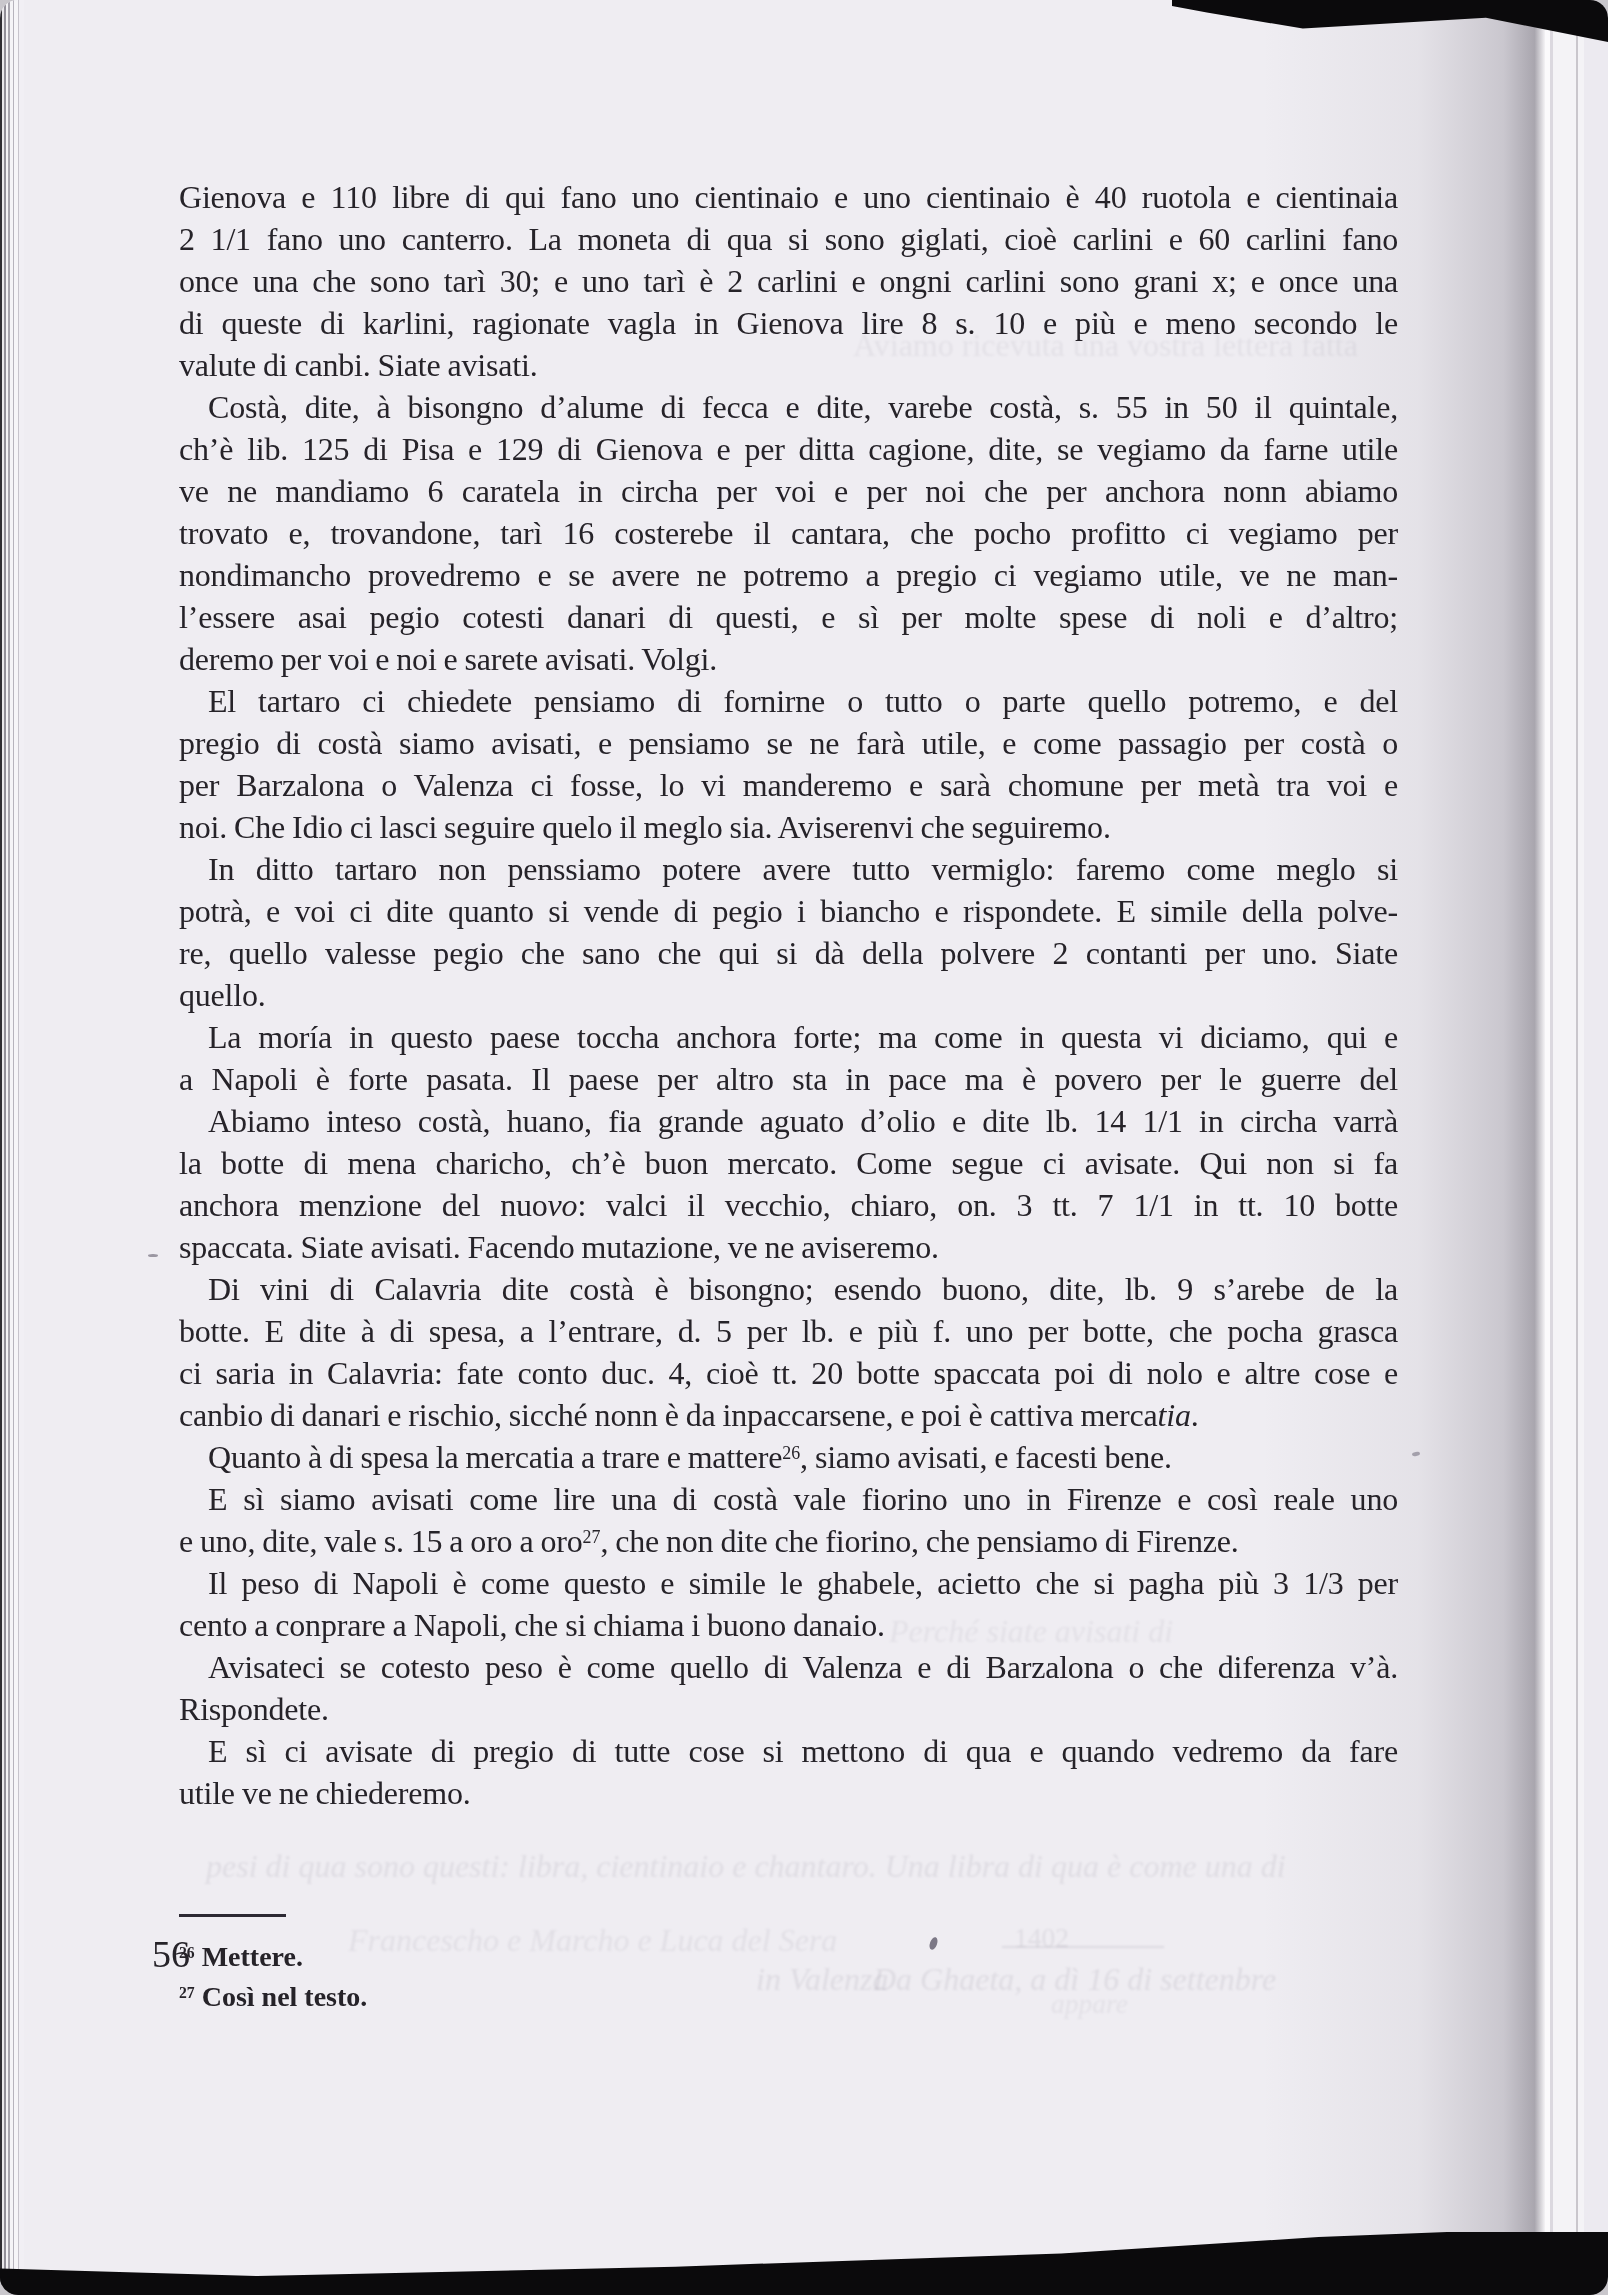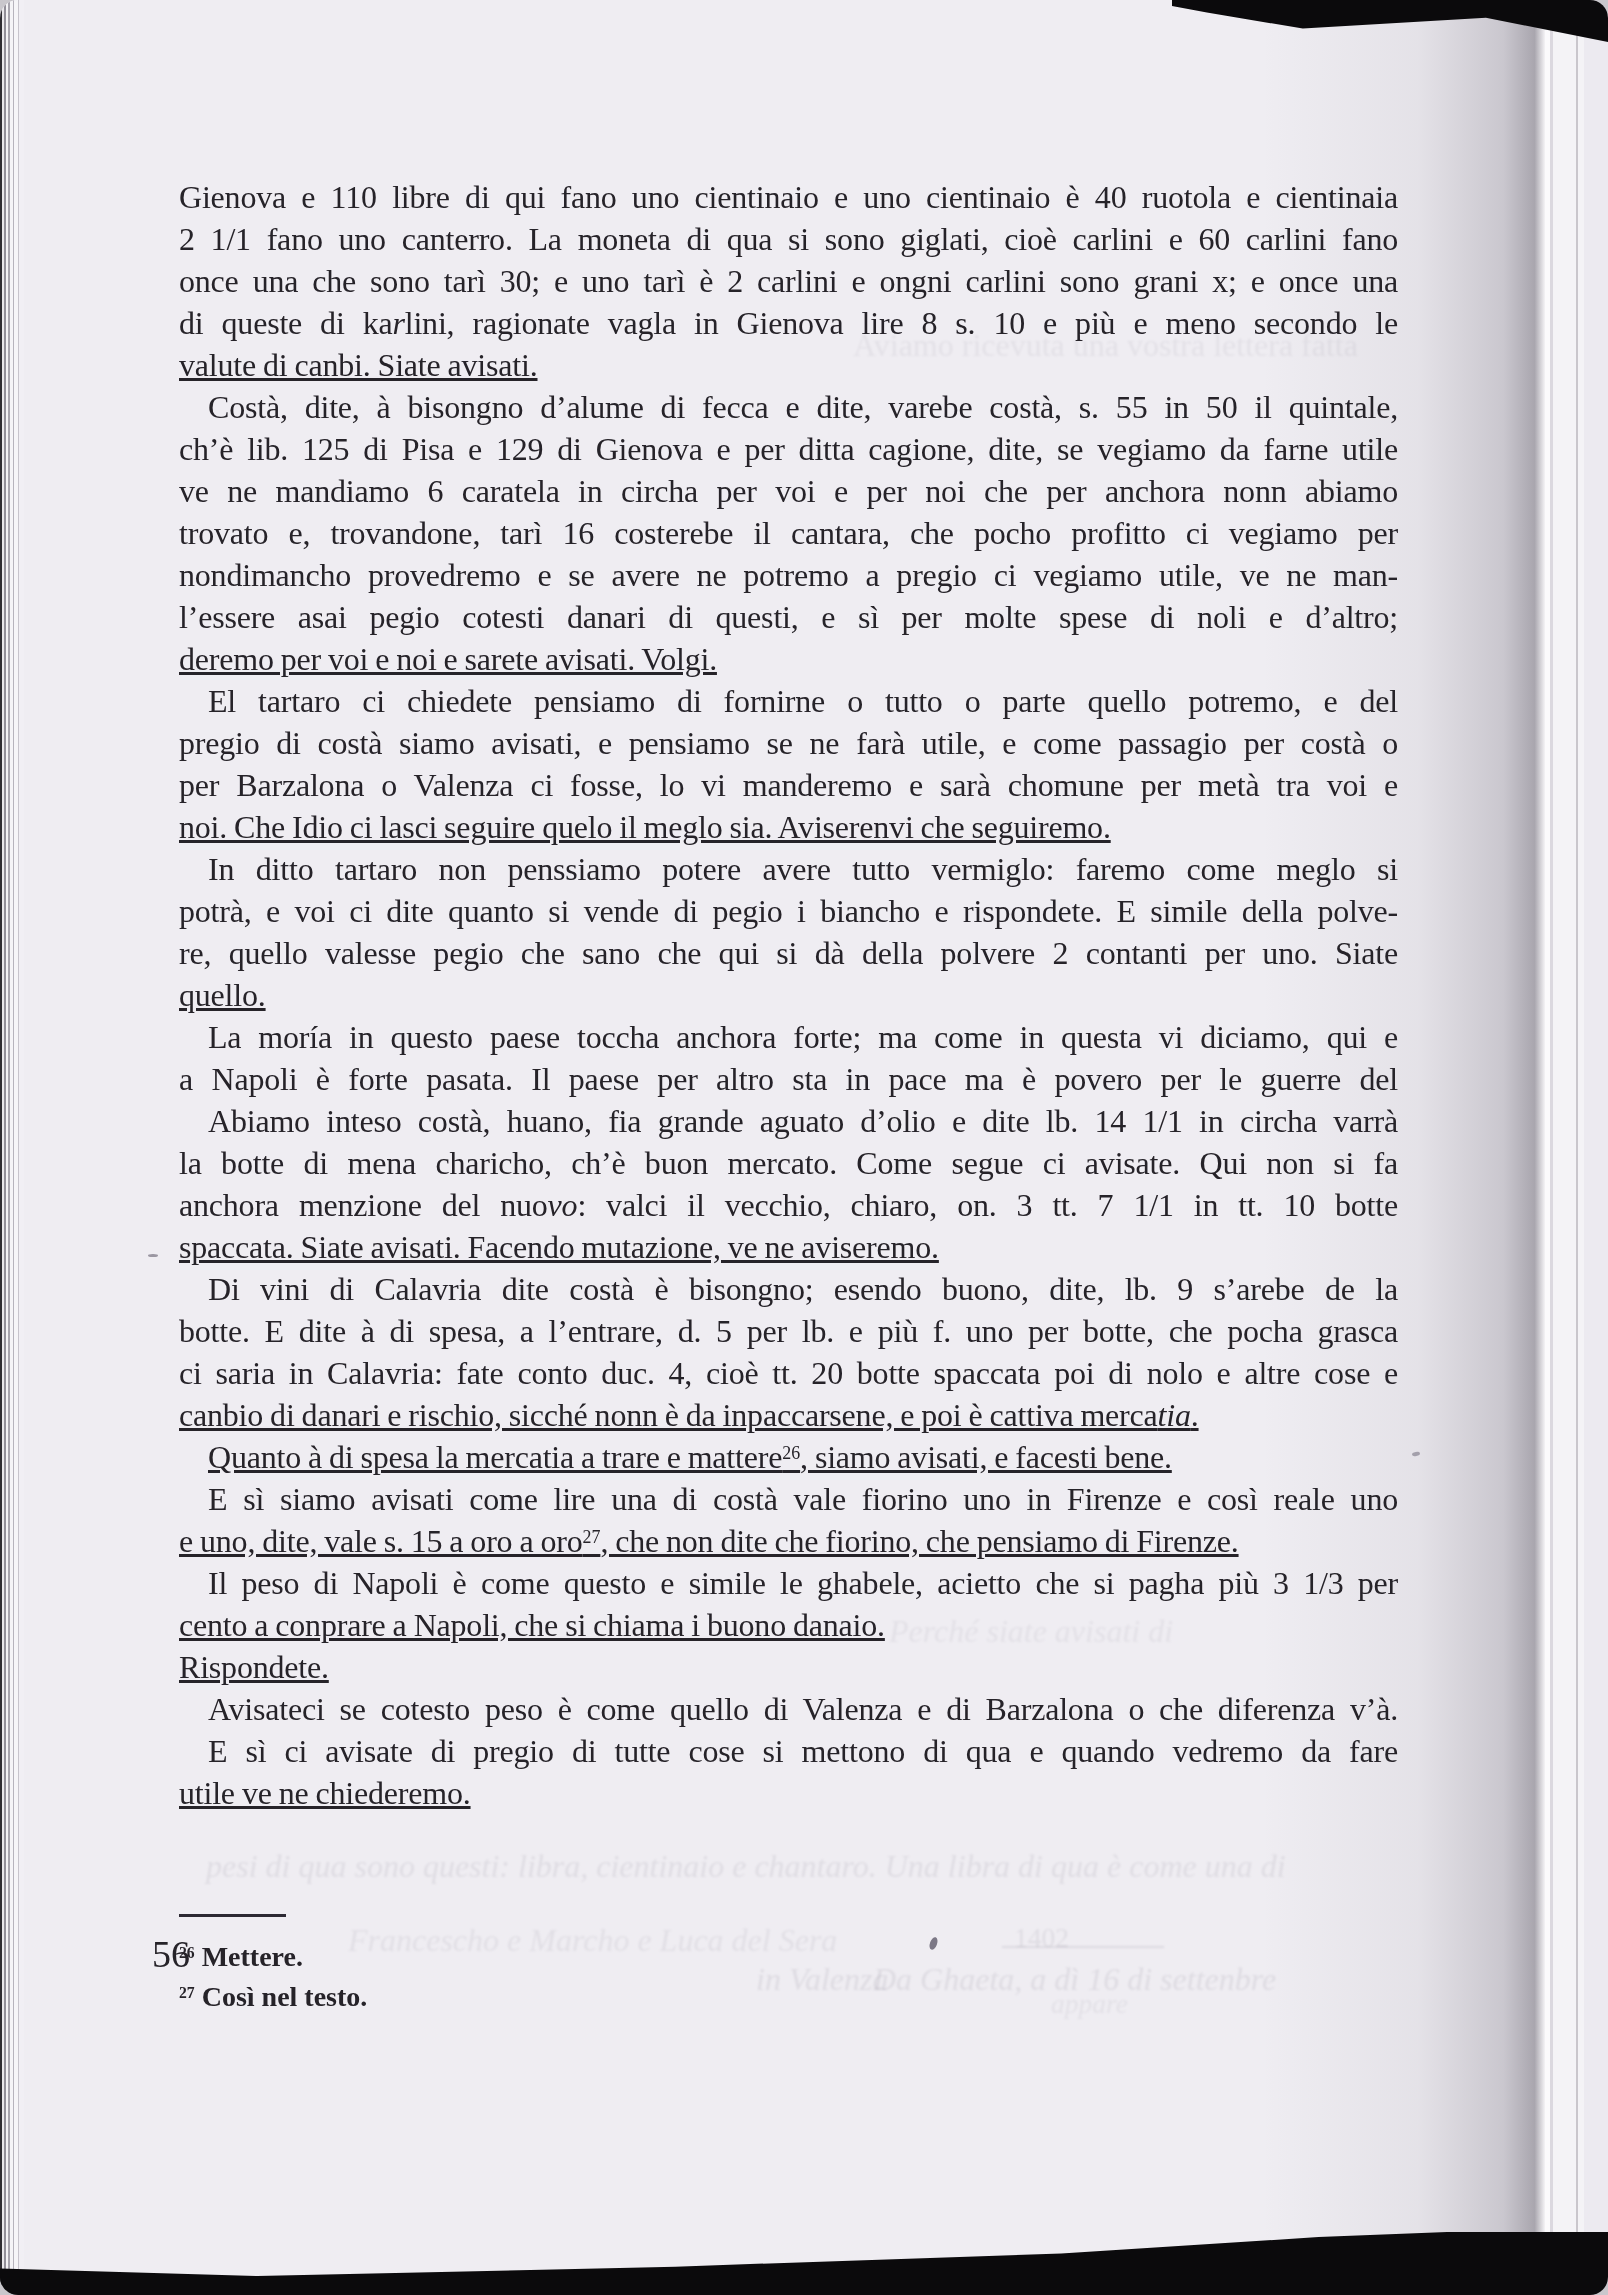--- a/index.html
+++ b/index.html
@@ -62,21 +62,21 @@
     position:absolute;left:179px;top:176px;width:1219px;
     font-size:32px;
     letter-spacing:-0.2px;
     word-spacing:-0.8px;
   }
   .tline{
     height:42px;line-height:42px;
     text-align:justify;text-align-last:justify;
     white-space:normal;
   }
-  .tline.last{text-align-last:left;text-decoration:underline;}
+  .tline.last{text-align-last:left;}
   .tline.indent{text-indent:29px;}
   .tline sup,.footnote sup{font-size:0.56em;line-height:0;vertical-align:0.5em;letter-spacing:0;}
   
   .fn-rule{
     position:absolute;left:179px;top:1914px;width:107px;height:3.2px;background:#2c2933;
   }
   .footnotes{
     position:absolute;left:179px;top:1937px;width:727px;
     font-size:28px;line-height:40px;font-weight:bold;
   }
@@ -151,22 +151,22 @@
       <div class="tline last"><span>spaccata. Siate avisati. Facendo mutazione, ve ne aviseremo.</span></div>
       <div class="tline indent"><span>Di vini di Calavria dite costà è bisongno; esendo buono, dite, lb. 9 s’arebe de la</span></div>
       <div class="tline"><span>botte. E dite à di spesa, a l’entrare, d. 5 per lb. e più f. uno per botte, che pocha grasca</span></div>
       <div class="tline"><span>ci saria in Calavria: fate conto duc. 4, cioè tt. 20 botte spaccata poi di nolo e altre cose e</span></div>
       <div class="tline last"><span>canbio di danari e rischio, sicché nonn è da inpaccarsene, e poi è cattiva merca</span><span style="font-style: italic; margin-top: 32px;">tia</span><span>.</span></div>
       <div class="tline indent last"><span>Quanto à di spesa la mercatia a trare e mattere</span><sup>26</sup><span>, siamo avisati, e facesti bene.</span></div>
       <div class="tline indent"><span>E sì siamo avisati come lire una di costà vale fiorino uno in Firenze e così reale uno</span></div>
       <div class="tline last"><span>e uno, dite, vale s. 15 a oro a oro</span><sup>27</sup><span>, che non dite che fiorino, che pensiamo di Firenze.</span></div>
       <div class="tline indent"><span>Il peso di Napoli è come questo e simile le ghabele, acietto che si pagha più 3 1/3 per</span></div>
       <div class="tline last"><span>cento a conprare a Napoli, che si chiama i buono danaio.</span></div>
+      <div class="tline indent"><span>Avisateci se cotesto peso è come quello di Valenza e di Barzalona o che diferenza v’à.</span></div>
       <div class="tline last"><span>Rispondete.</span></div>
-      <div class="tline indent"><span>Avisateci se cotesto peso è come quello di Valenza e di Barzalona o che diferenza v’à.</span></div>
       <div class="tline indent"><span>E sì ci avisate di pregio di tutte cose si mettono di qua e quando vedremo da fare</span></div>
       <div class="tline last"><span>utile ve ne chiederemo.</span></div>
     </div>
 
   <div class="fn-rule"></div>
   <div class="footnotes">
     <div class="footnote"><sup>26</sup> <span>Mettere.</span></div>
     <div class="footnote"><sup>27</sup> <span>Così nel testo.</span></div>
   </div>
 

